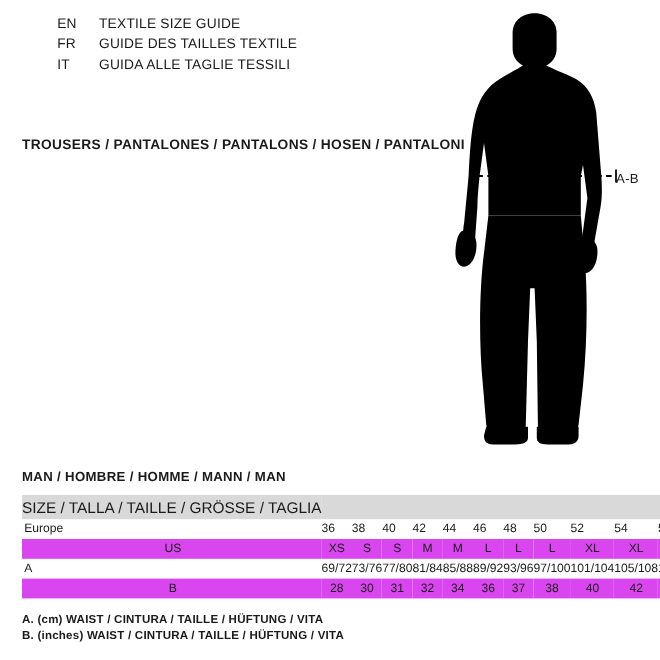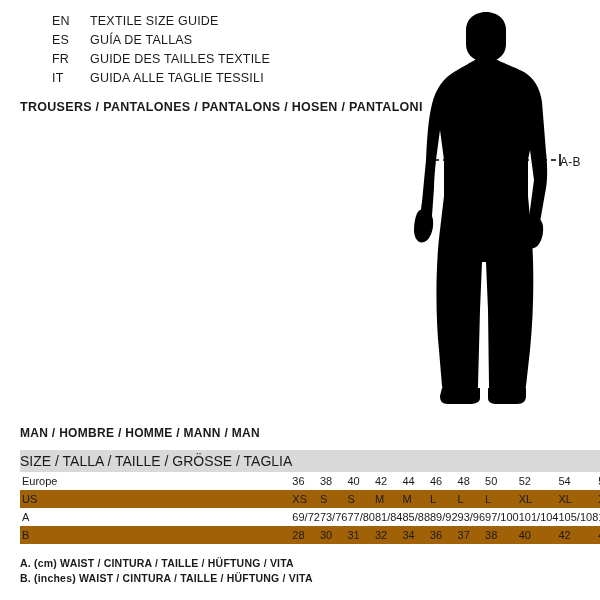--- a/index.html
+++ b/index.html
@@ -40,21 +40,21 @@
     margin-left: 32px;
   }
   .lang-text {
     font-size: 12.5px;
     letter-spacing: 0.2px;
   }
 
   .section-title {
     position: absolute;
     left: 20px;
-    top: 100px;
+    top: 124px;
     font-size: 12.5px;
     font-weight: bold;
     letter-spacing: 0.3px;
   }
 
   
   .figure {
     position: absolute;
     left: 400px;
     top: 10px;
@@ -101,21 +101,22 @@
   }
   table.size-table tr.head-row {
     background: #d9d9d9;
     font-size: 14px;
     padding-left: 25px;
   }
   table.size-table tr.head-row td {
     padding: 3px 0 3px 0;
   }
   table.size-table tr.band td {
-    background: #a16207;
+    background: #d946ef;
+    text-align: center;
   }
 
   .footnotes {
     position: absolute;
     left: 20px;
     top: 556px;
     font-size: 10.5px;
     line-height: 15px;
     letter-spacing: 0.2px;
     font-weight: bold;
@@ -123,24 +124,20 @@
 </style>
 </head>
 <body>
 
 <div class="page">
 
   <div class="lang-block">
     <div class="lang-row">
       <span class="lang-code">EN</span>
       <span class="lang-text">TEXTILE SIZE GUIDE</span>
-    </div>
-    <div class="lang-row">
-      <span class="lang-code">ES</span>
-      <span class="lang-text">GUÍA DE TALLAS</span>
     </div>
     <div class="lang-row">
       <span class="lang-code">FR</span>
       <span class="lang-text">GUIDE DES TAILLES TEXTILE</span>
     </div>
     <div class="lang-row">
       <span class="lang-code">IT</span>
       <span class="lang-text">GUIDA ALLE TAGLIE TESSILI</span>
     </div>
   </div>

